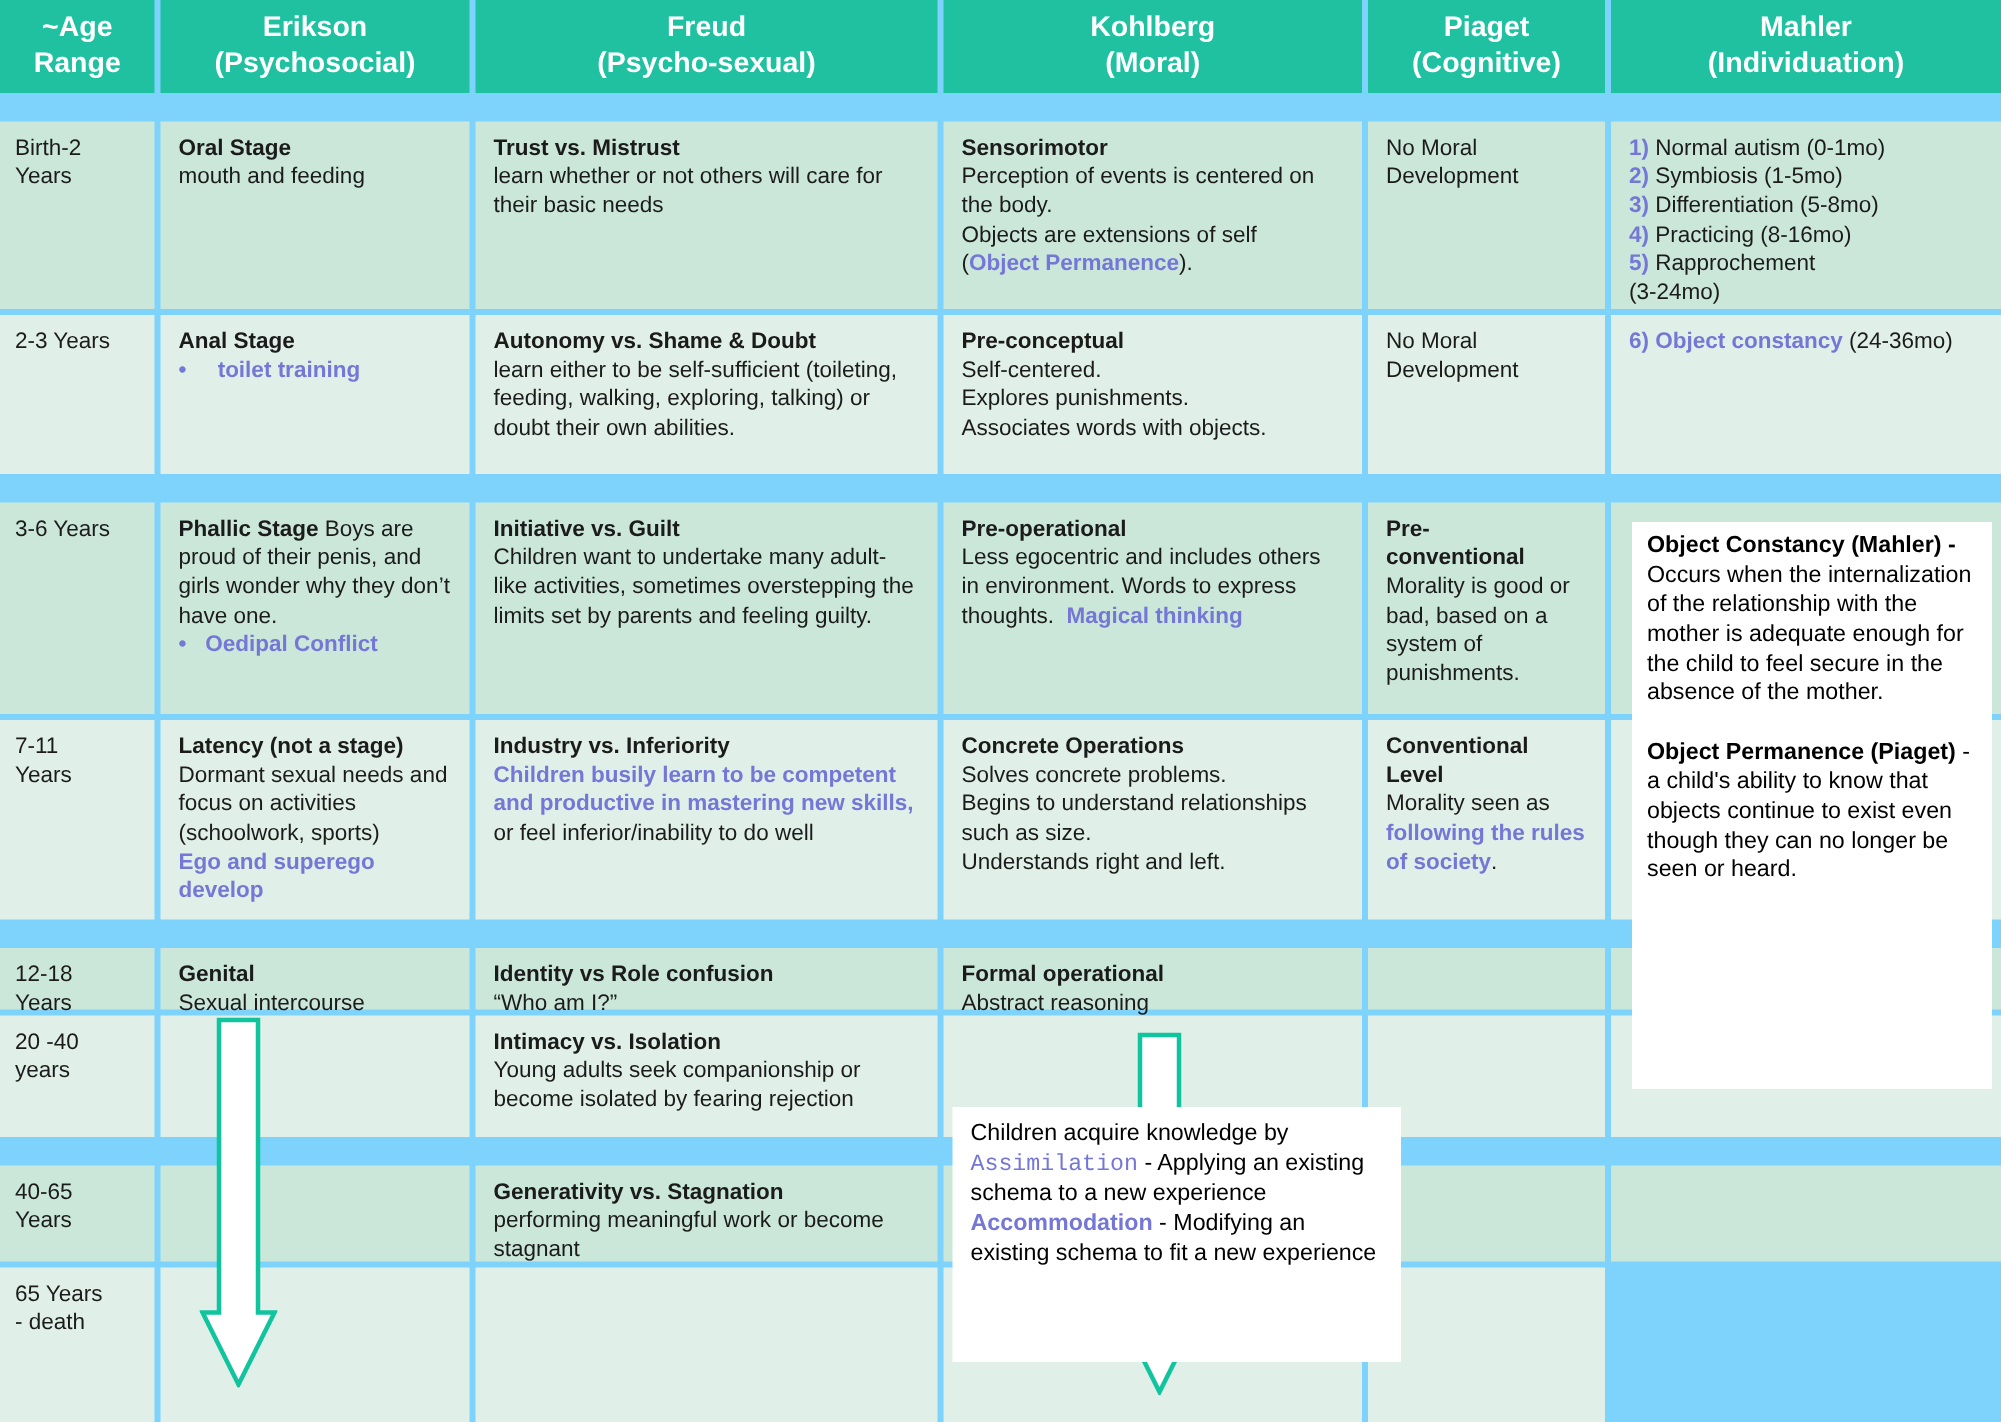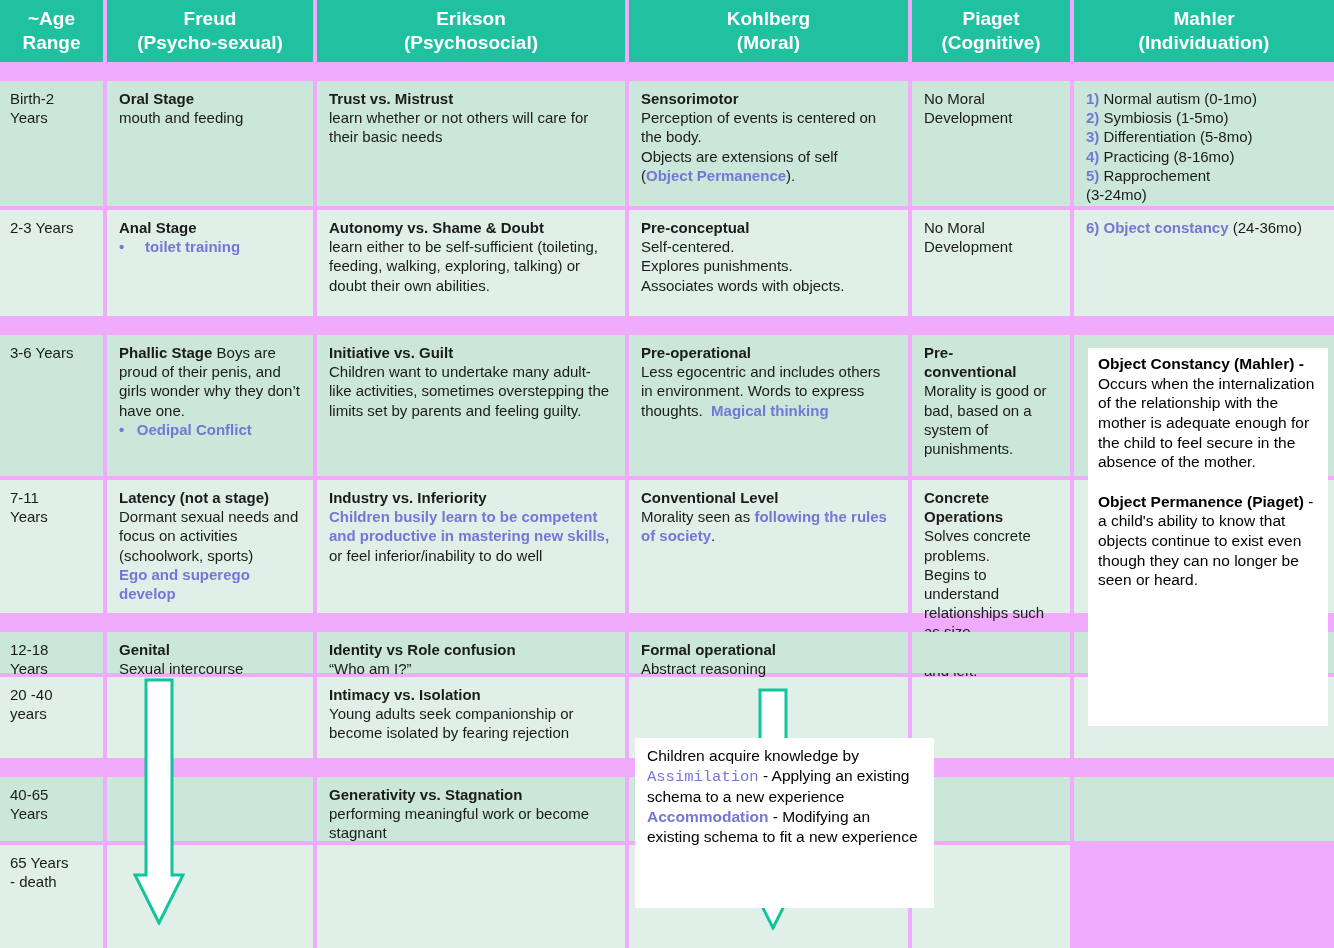--- a/index.html
+++ b/index.html
@@ -10,21 +10,21 @@
     overflow: hidden;
     font-family: "Liberation Sans", "DejaVu Sans", sans-serif;
     color: #1b1b1b;
   }
   #grid {
     position: absolute; left: 0; top: 0;
     display: grid;
     grid-template-columns: 103px 206px 308px 279px 158px 260px;
     grid-template-rows: 62px 140px 106px 156px 133px 56px 81px 79px 103px;
     gap: 4px;
-    background: #f0abfc;
+    background: #7dd3fc;
   }
   .hcell {
     background: var(--header-bg, #1fc1a1);
     color: #ffffff;
     font-weight: bold;
     font-size: 19px;
     line-height: 1.25;
     display: flex; flex-direction: column;
     align-items: center; justify-content: center;
     text-align: center;
@@ -67,26 +67,26 @@
 </style>
 </head>
 <body>
 
 <div id="grid">
   <div class="hcell">
     <span>~Age</span>
     <span>Range</span>
   </div>
   <div class="hcell">
+    <span>Erikson</span>
+    <span>(Psychosocial)</span>
+  </div>
+  <div class="hcell">
     <span>Freud</span>
     <span>(Psycho-sexual)</span>
-  </div>
-  <div class="hcell">
-    <span>Erikson</span>
-    <span>(Psychosocial)</span>
   </div>
   <div class="hcell">
     <span>Kohlberg</span>
     <span>(Moral)</span>
   </div>
   <div class="hcell">
     <span>Piaget</span>
     <span>(Cognitive)</span>
   </div>
   <div class="hcell">
@@ -110,22 +110,22 @@
     <div class="cell age dark">3-6 Years</div>
     <div class="cell dark"><span class="b">Phallic Stage </span><span>Boys are proud of their penis, and girls wonder why they don’t have one.</span><br><span class="p">•&nbsp;&nbsp;&nbsp;Oedipal Conflict</span></div>
     <div class="cell dark"><span class="b">Initiative vs. Guilt</span><br><span>Children want to undertake many adult-like activities, sometimes overstepping the limits set by parents and feeling guilty.</span></div>
     <div class="cell dark"><span class="b">Pre-operational</span><br><span>Less egocentric and includes others in environment. Words to express thoughts.&nbsp; </span><span class="p">Magical thinking</span></div>
     <div class="cell dark"><span class="b">Pre-</span><br><span class="b">conventional</span><br><span>Morality is good or bad, based on a system of punishments.</span></div>
     <div class="cell dark"></div>
     <div class="cell age light">7-11
 Years</div>
     <div class="cell light"><span class="b">Latency (not a stage)</span><br><span>Dormant sexual needs and focus on activities (schoolwork, sports)</span><br><span class="p">Ego and superego develop</span></div>
     <div class="cell light"><span class="b">Industry vs. Inferiority</span><br><span class="p">Children busily learn to be competent and productive in mastering new skills,</span><span> or feel inferior/inability to do well</span></div>
+    <div class="cell light"><span class="b">Concrete Operations</span><br><span>Solves concrete problems.</span><br><span>Begins to understand relationships such as size.</span><br><span>Understands right and left.</span></div>
     <div class="cell light"><span class="b">Conventional Level</span><br><span>Morality seen as </span><span class="p">following the rules of society</span><span>.</span></div>
-    <div class="cell light"><span class="b">Concrete Operations</span><br><span>Solves concrete problems.</span><br><span>Begins to understand relationships such as size.</span><br><span>Understands right and left.</span></div>
     <div class="cell light"></div>
     <div class="cell age dark">12-18
 Years</div>
     <div class="cell dark"><span class="b">Genital</span><br><span>Sexual intercourse</span></div>
     <div class="cell dark"><span class="b">Identity vs Role confusion</span><br><span>“Who am I?”</span></div>
     <div class="cell dark"><span class="b">Formal operational</span><br><span>Abstract reasoning</span></div>
     <div class="cell dark"></div>
     <div class="cell dark"></div>
     <div class="cell age light">20 -40
 years</div>

